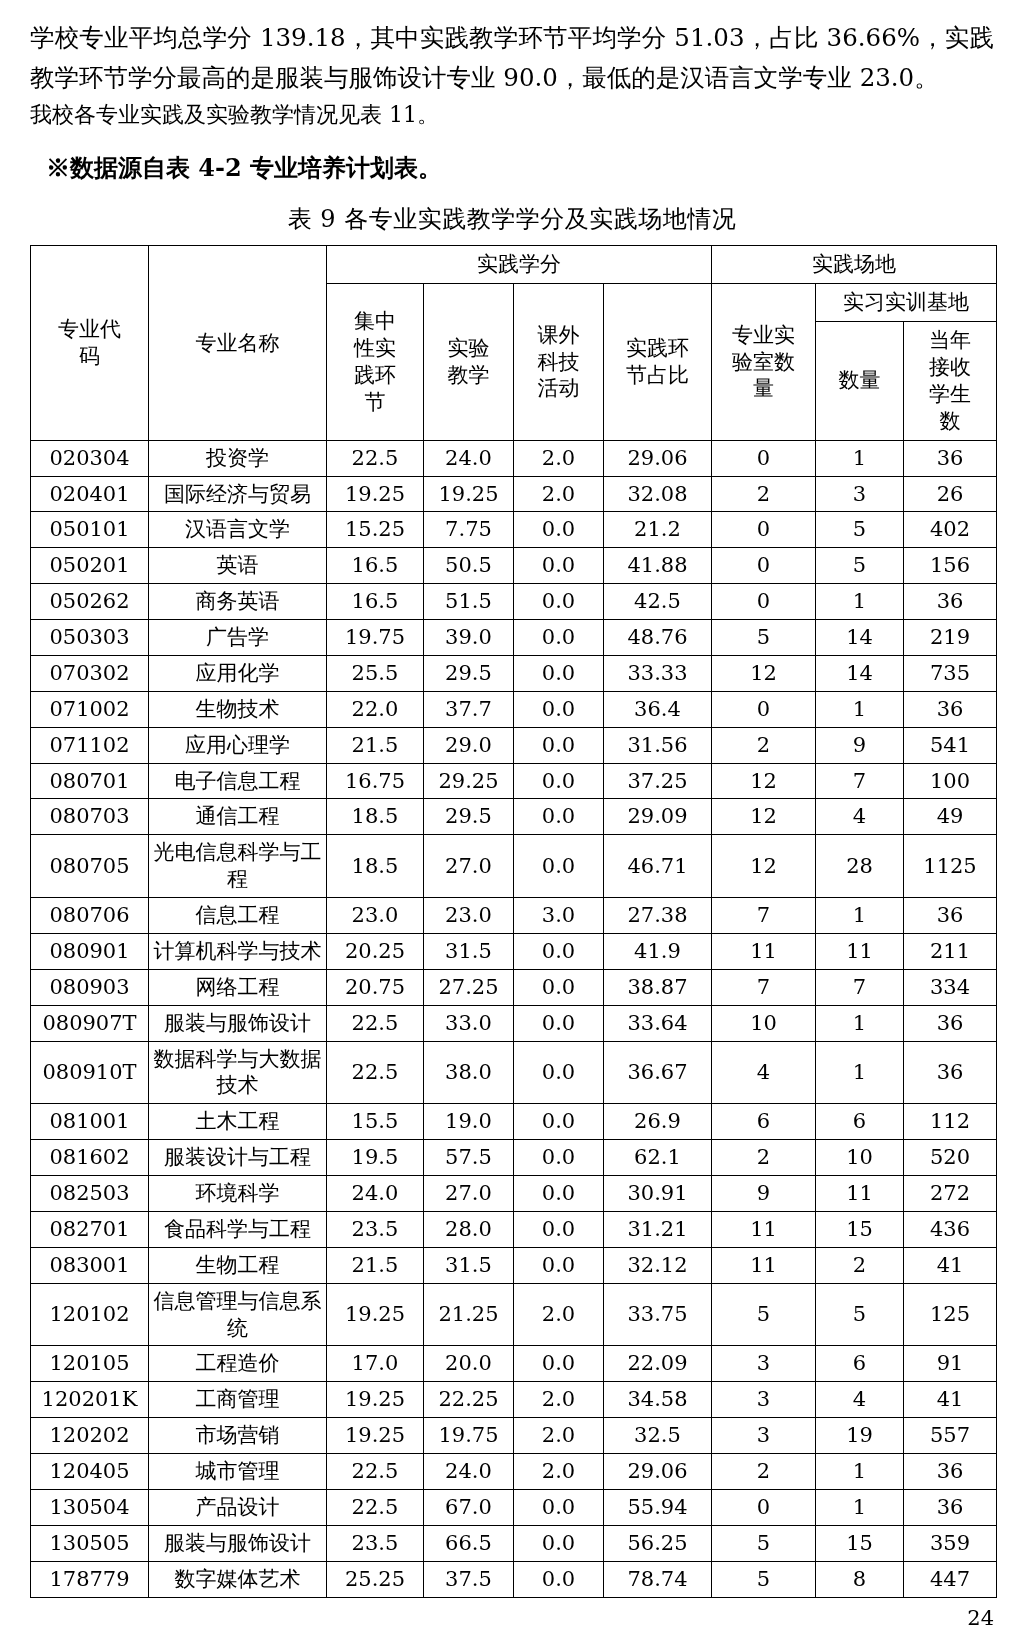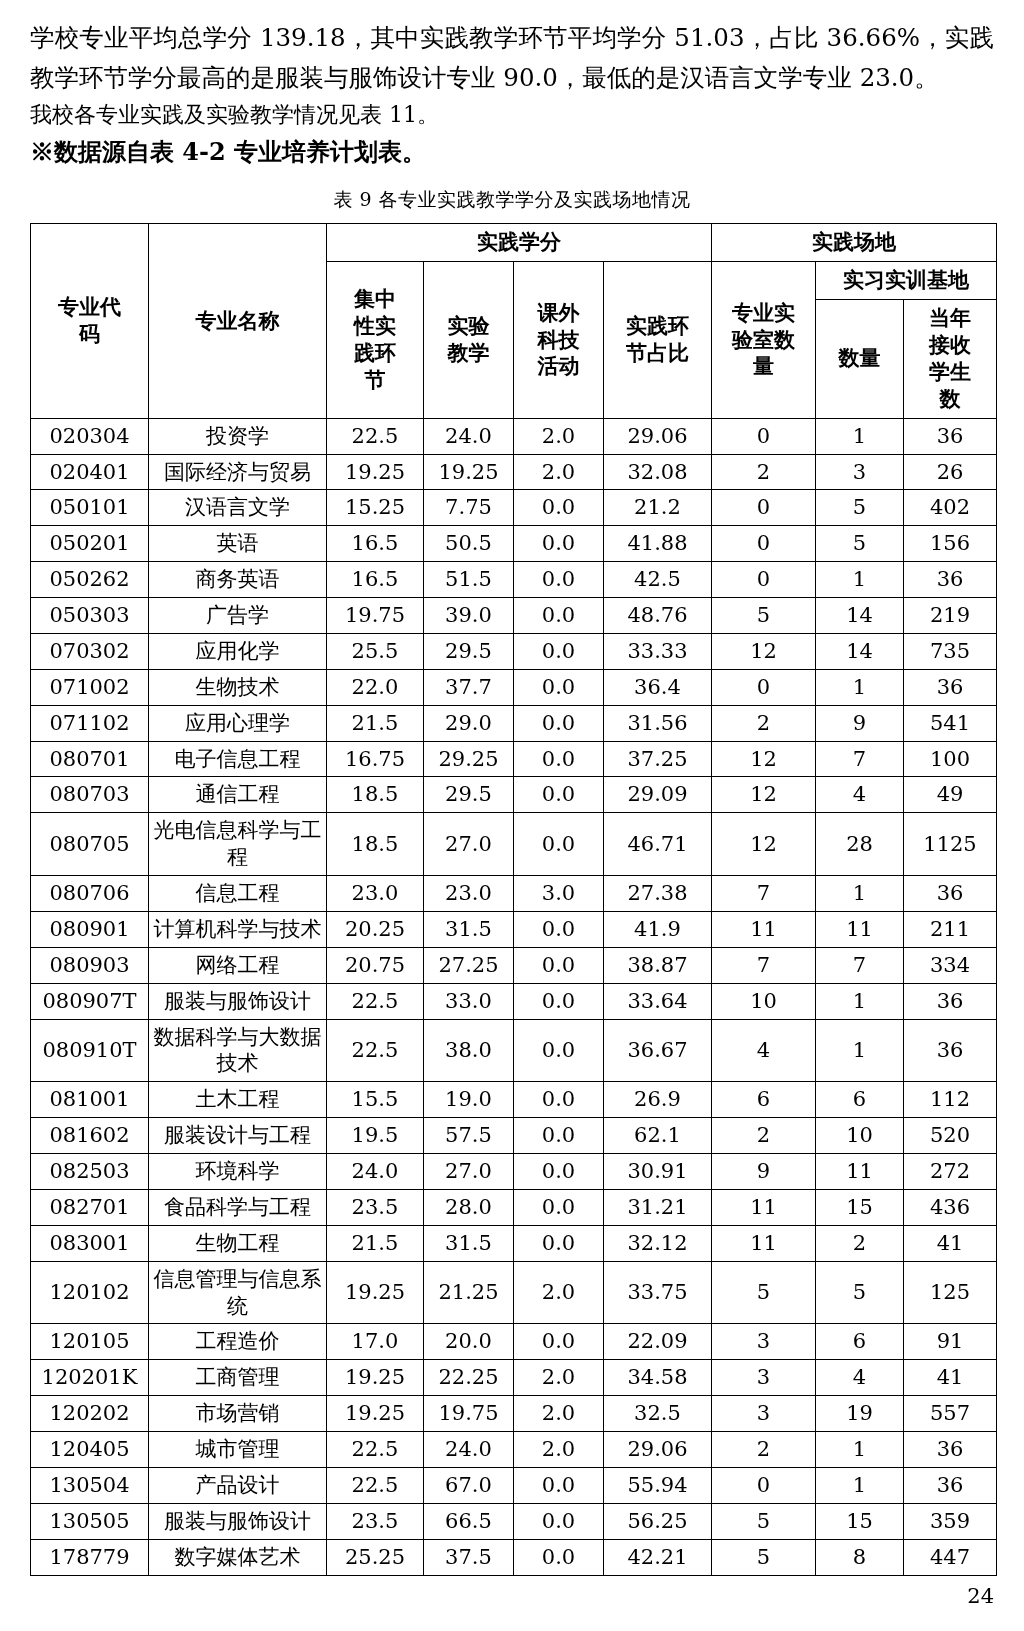--- a/index.html
+++ b/index.html
@@ -28,45 +28,45 @@
     margin: 0;
   }
   .para-2 {
     font-size: 22px;
     line-height: 1.62;
     margin: 0;
   }
   .para-3 {
     font-size: 24px;
     line-height: 1.6;
-    margin: 0;
+    margin: 16px;
     font-weight: bold;
   }
   .table-title {
     text-align: center;
-    font-size: 19px;
+    font-size: 24px;
     margin: 16px 0 10px 0;
     letter-spacing: 0.5px;
   }
   table.main {
     border-collapse: collapse;
     width: 966px;
     margin: 0 auto;
     table-layout: fixed;
   }
   table.main th, table.main td {
     border: 1.6px solid #000;
     text-align: center;
     vertical-align: middle;
     font-size: 21px;
     padding: 4px 2px;
     line-height: 1.28;
   }
   table.main th {
-    font-weight: bold;
+    font-weight: normal;
     font-size: 21px;
     padding: 5px 19px;
   }
   td.code, td.name {
     font-size: 21px;
   }
   td.num {
     font-size: 21px;
   }
   .colw-code { width: 118px; }
@@ -446,21 +446,21 @@
           <td class="num">5</td>
           <td class="num">15</td>
           <td class="num">359</td>
         </tr>
         <tr>
           <td class="code">178779</td>
           <td class="name">数字媒体艺术</td>
           <td class="num">25.25</td>
           <td class="num">37.5</td>
           <td class="num">0.0</td>
-          <td class="num">42.21</td>
+          <td class="num">78.74</td>
           <td class="num">5</td>
           <td class="num">8</td>
           <td class="num">447</td>
         </tr>
       </tbody>
   </table>
 
   <div class="pagenum">24</div>
 </div>
 

